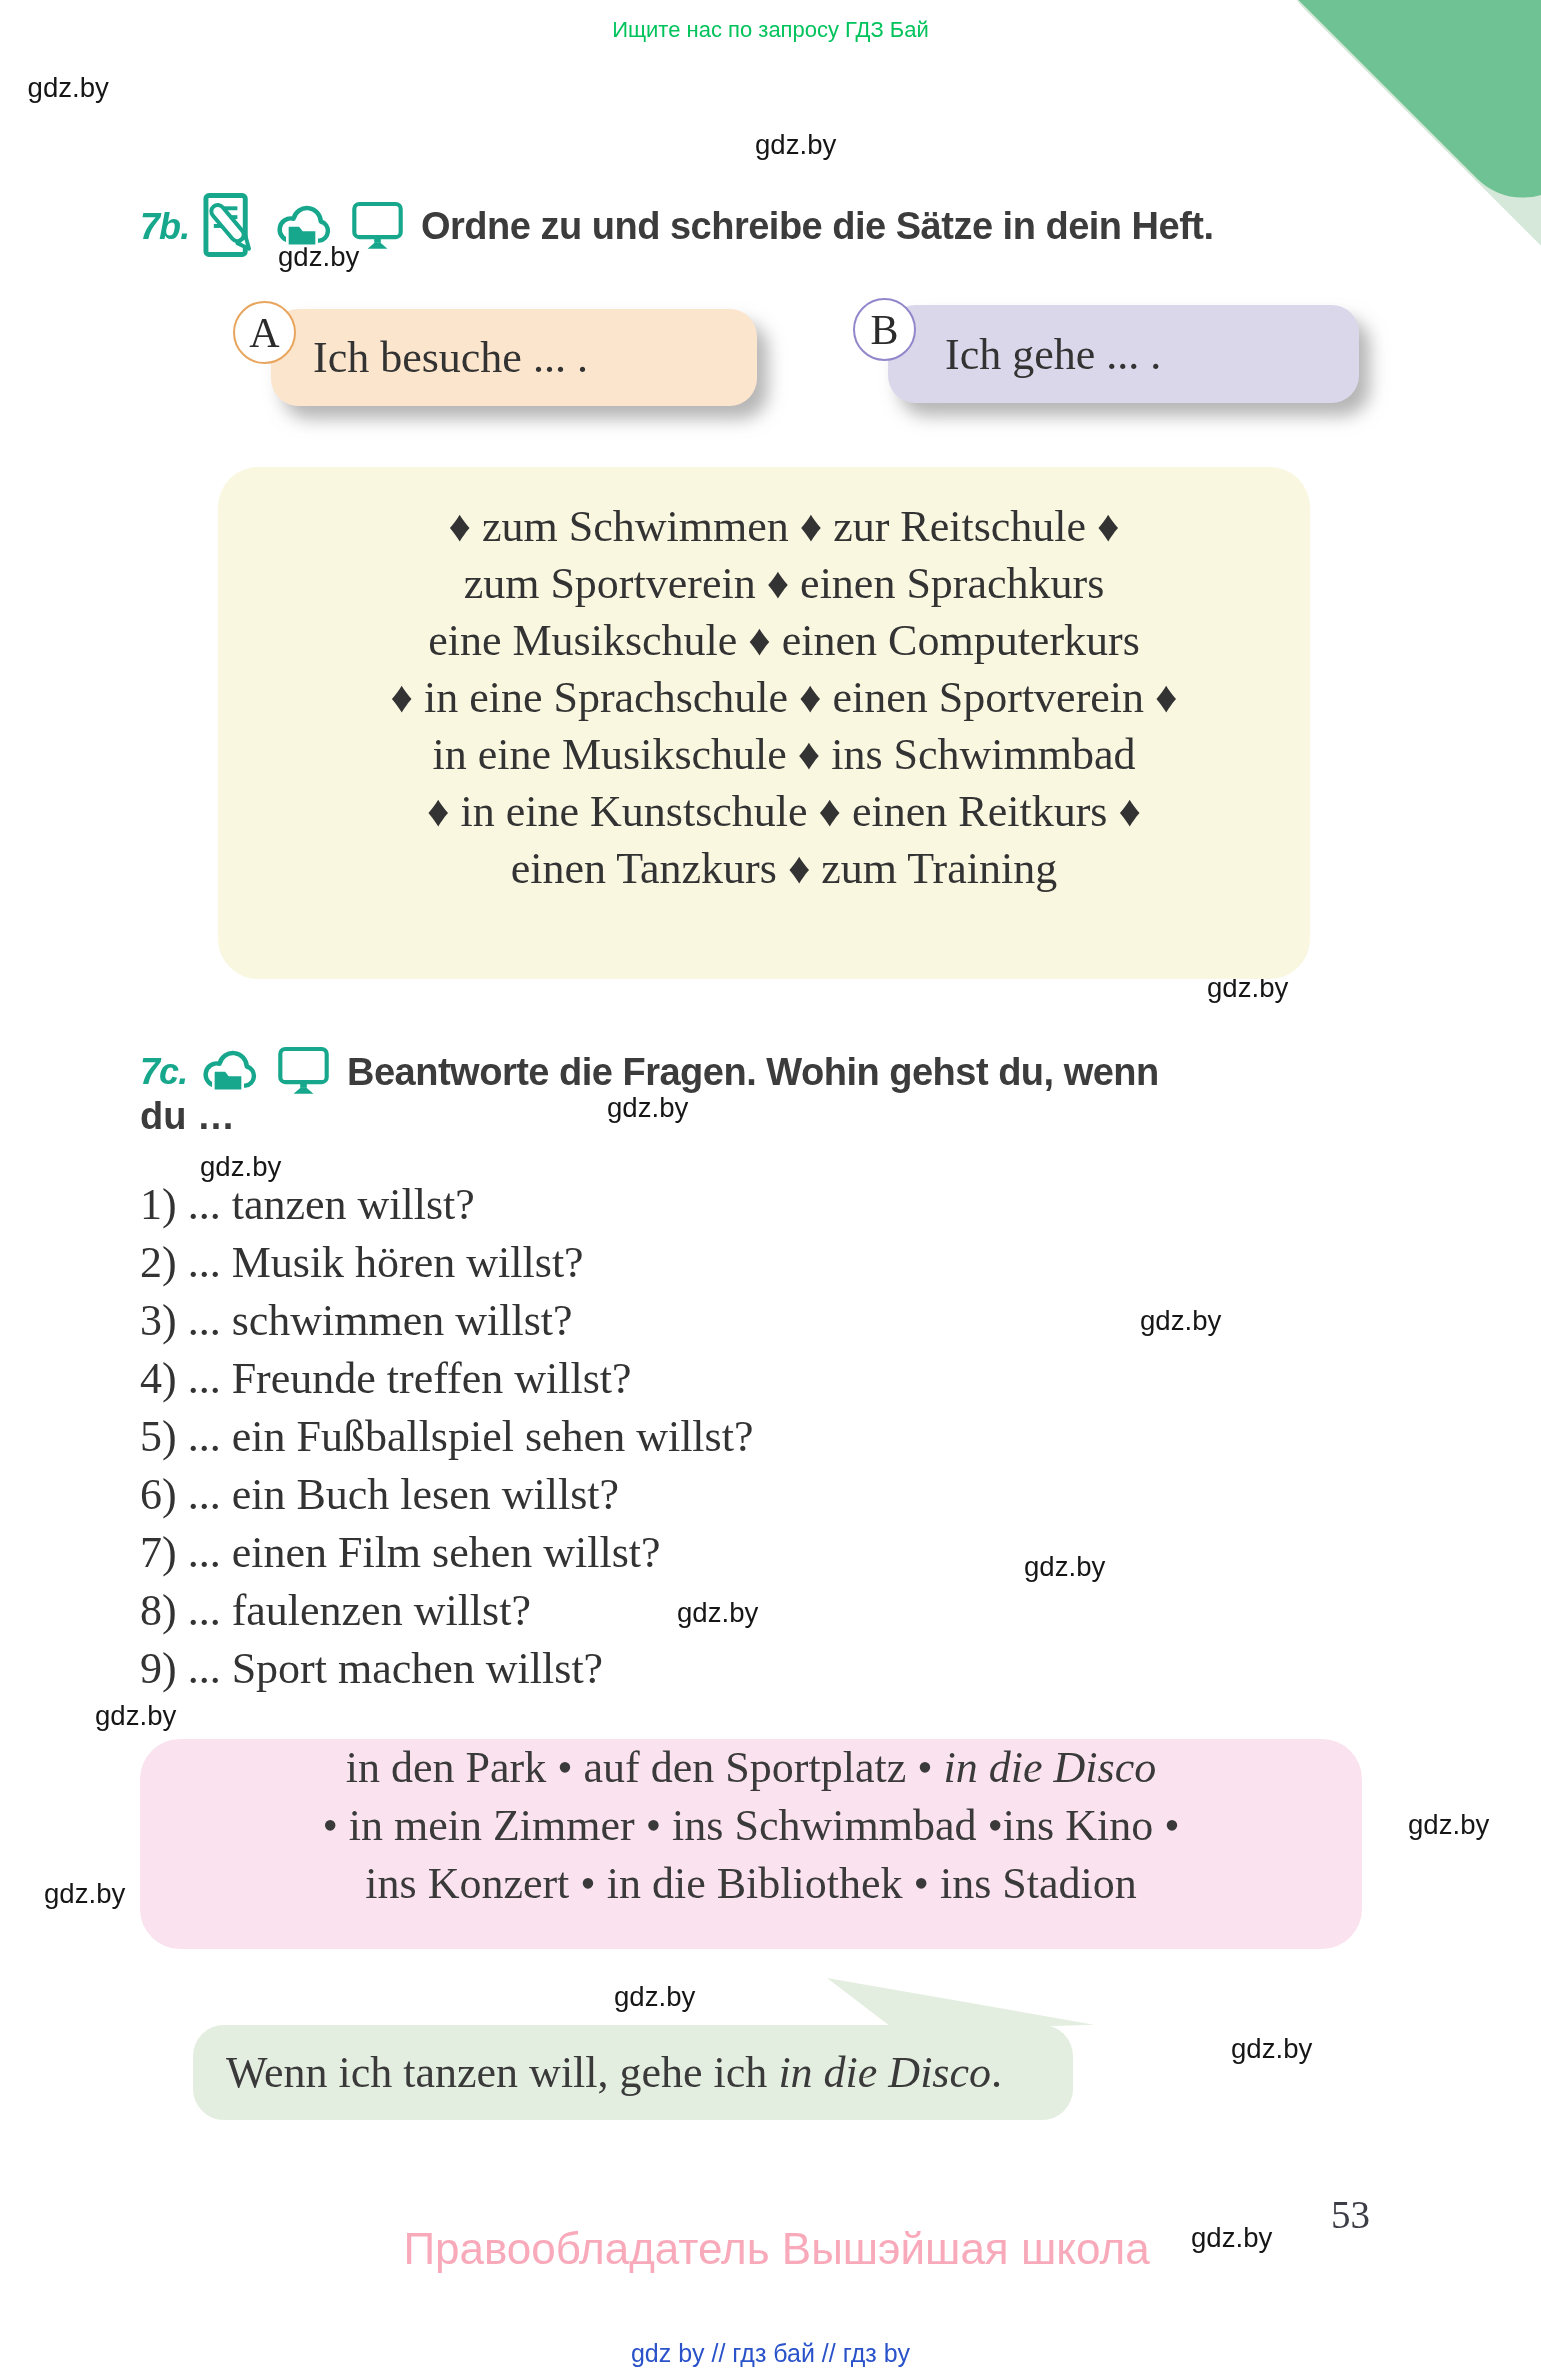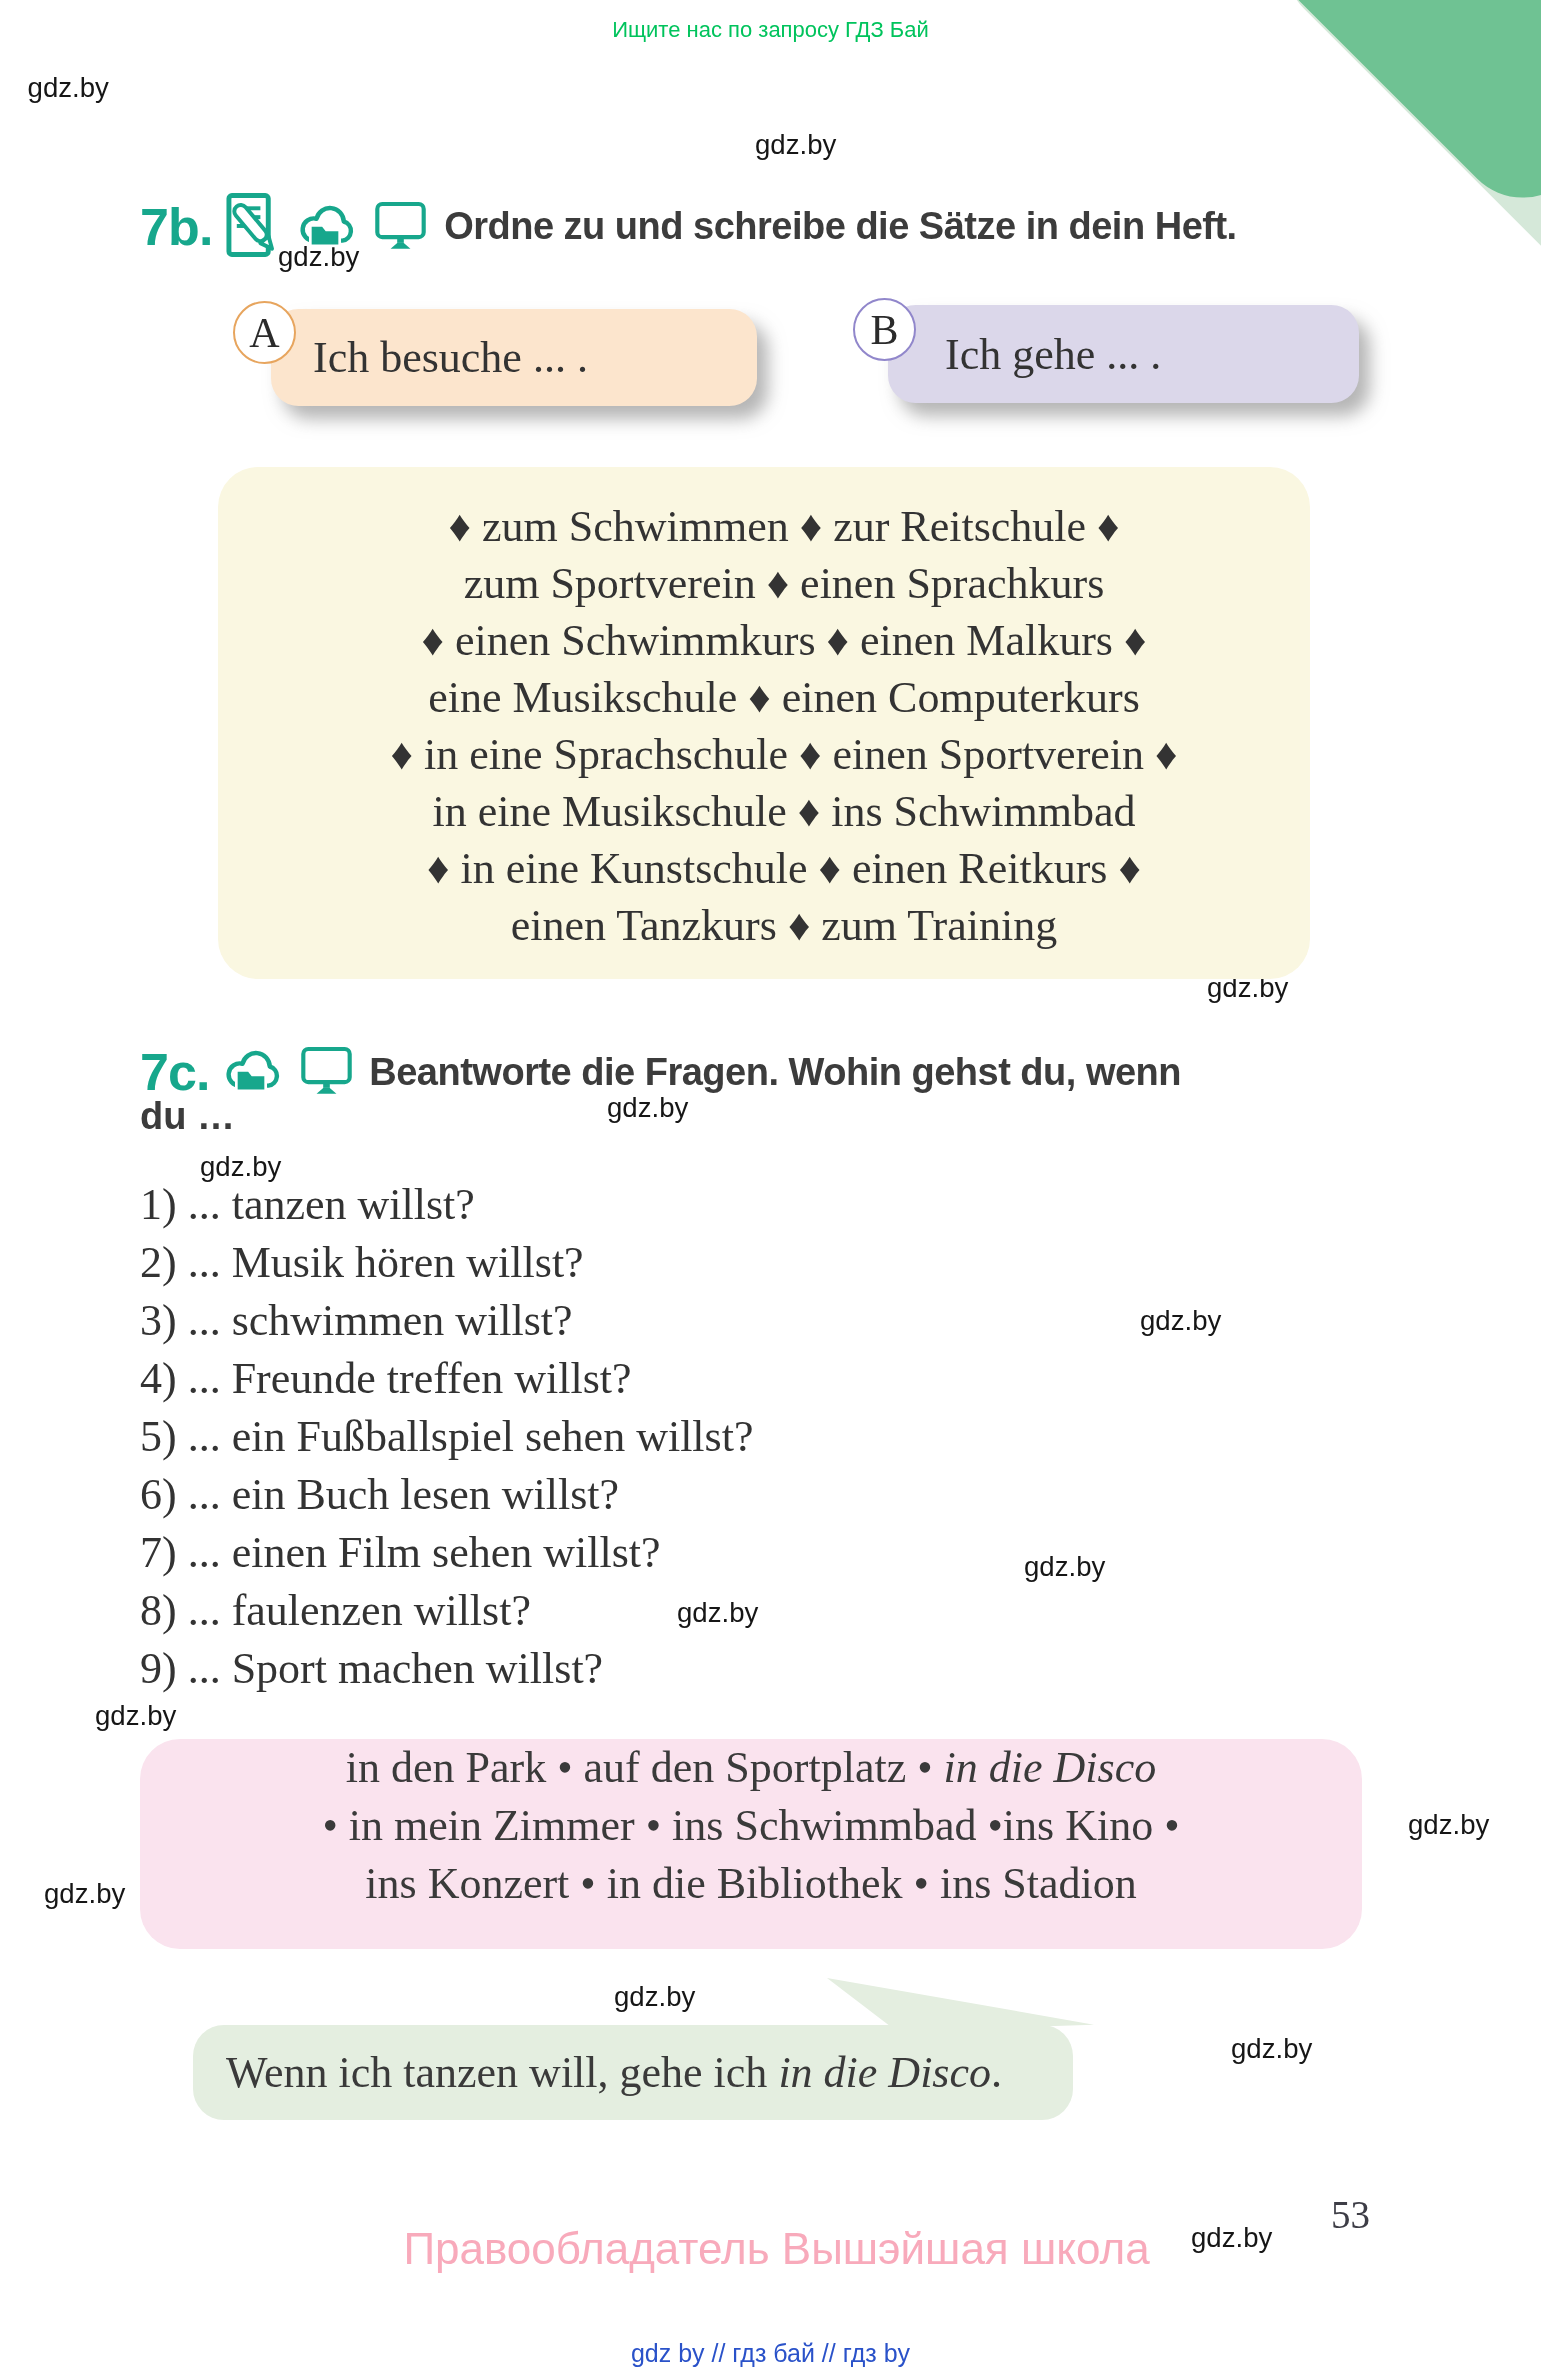--- a/index.html
+++ b/index.html
@@ -18,21 +18,21 @@
   .top-banner{
     left:0;right:0;top:16.5px;text-align:center;
     font-size:22px;color:#00c35c;font-weight:400;
   }
 
   
   .wm{position:absolute;font-size:27.6px;color:#161616;white-space:nowrap;}
 
   
   .ex-header{display:flex;align-items:center;gap:13px;position:absolute;}
-  .ex-num{font-weight:bold;font-size:52px;color:#17a78c;letter-spacing:-0.9px;}
+  .ex-num{font-weight:bold;font-size:36px;color:#17a78c;letter-spacing:-0.9px;font-style:italic;}
   .ex-title{font-weight:bold;font-size:38px;color:#3c3c3c;letter-spacing:-0.5px;white-space:nowrap;padding-left:3.7px;}
   .ex-title-line2{position:absolute;font-weight:bold;font-size:38px;color:#3c3c3c;}
   .hicon{flex:0 0 auto;}
 
   
   .pill{
     position:absolute;border-radius:27.6px;display:flex;align-items:center;
     box-shadow:11px 13px 16.5px rgba(120,120,120,0.55);
   }
   .pill-a{left:271px;top:309px;width:444px;height:97px;background:#fce5cd;padding-left:42px;}
@@ -159,21 +159,20 @@
 <div class="pill pill-b">
   <span class="pill-text">Ich gehe ... .</span>
 </div>
 <div class="letter-circle circle-b">
   <span>B</span>
 </div>
 
 <div class="abs word-box">
   <div class="word-line">♦ zum Schwimmen ♦ zur Reitschule ♦</div>
   <div class="word-line">zum Sportverein ♦ einen Sprachkurs</div>
-  <div class="word-line">♦ einen Schwimmkurs ♦ einen Malkurs ♦</div>
   <div class="word-line">eine Musikschule ♦ einen Computerkurs</div>
   <div class="word-line">♦ in eine Sprachschule ♦ einen Sportverein ♦</div>
   <div class="word-line">in eine Musikschule ♦ ins Schwimmbad</div>
   <div class="word-line">♦ in eine Kunstschule ♦ einen Reitkurs ♦</div>
   <div class="word-line">einen Tanzkurs ♦ zum Training</div>
 </div>
 
 <div class="ex-header" style="left:140px;top:1035px;height:74px">
   <span class="ex-num">7c.</span>
   <span class="hicon">

